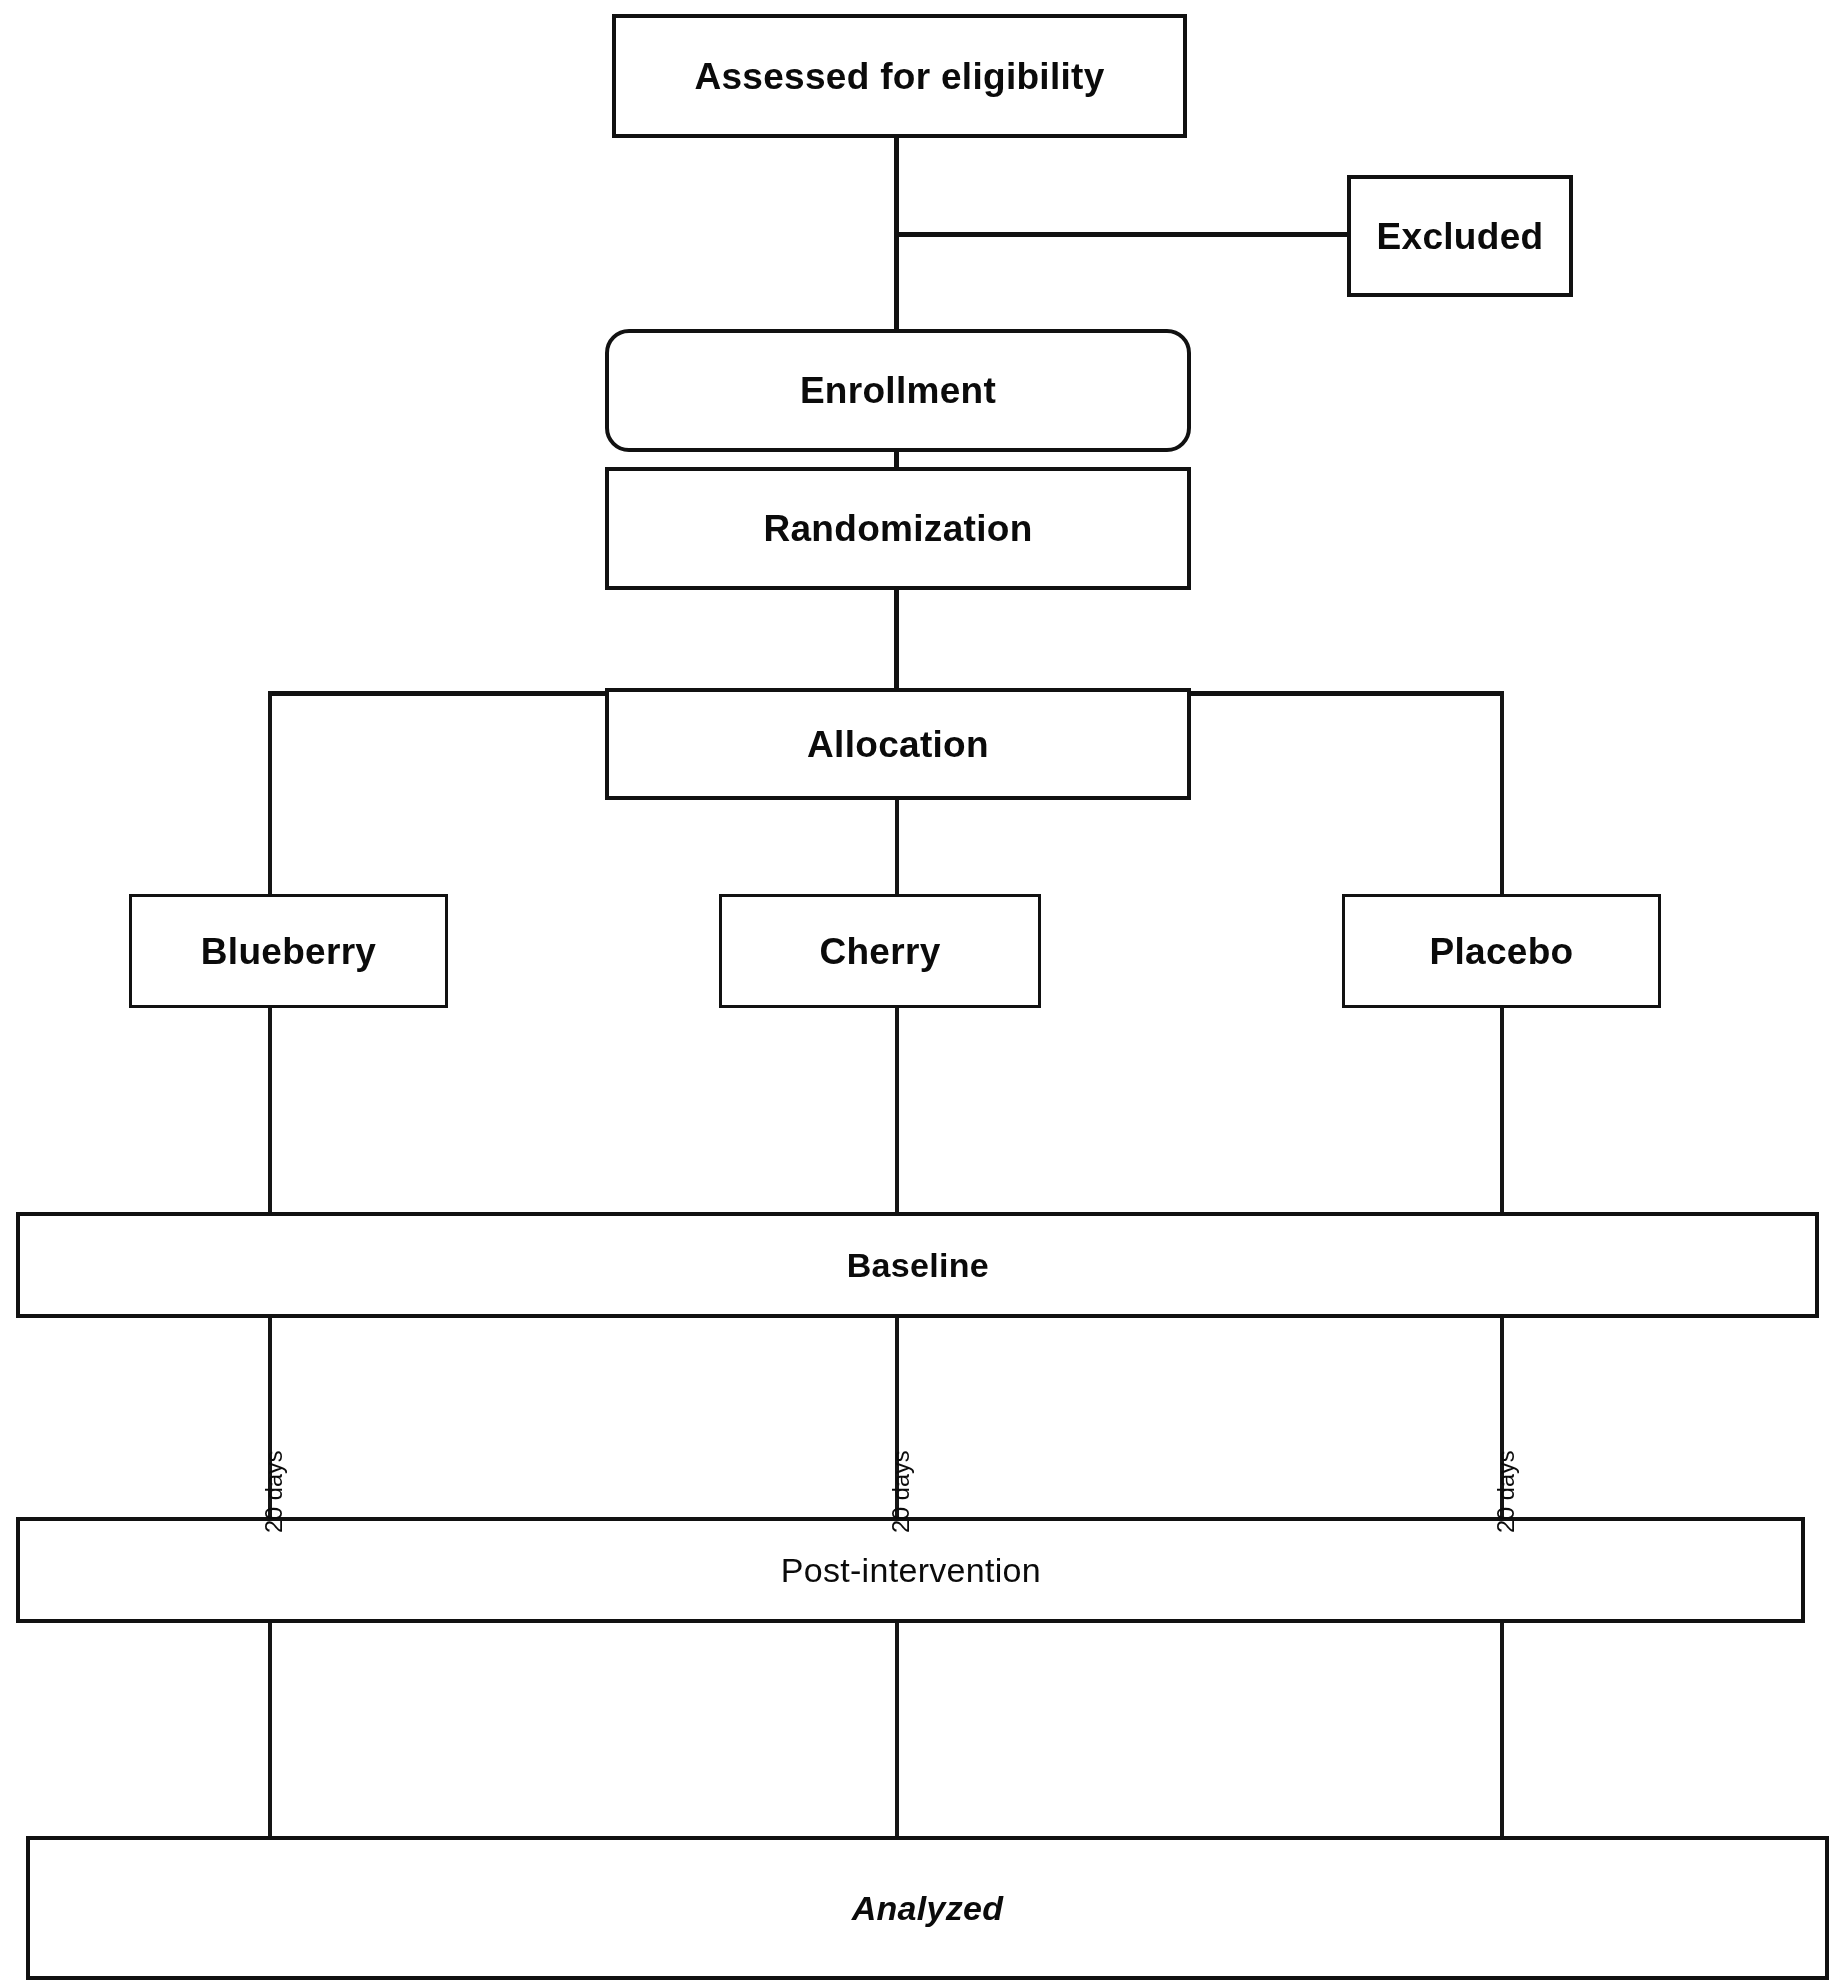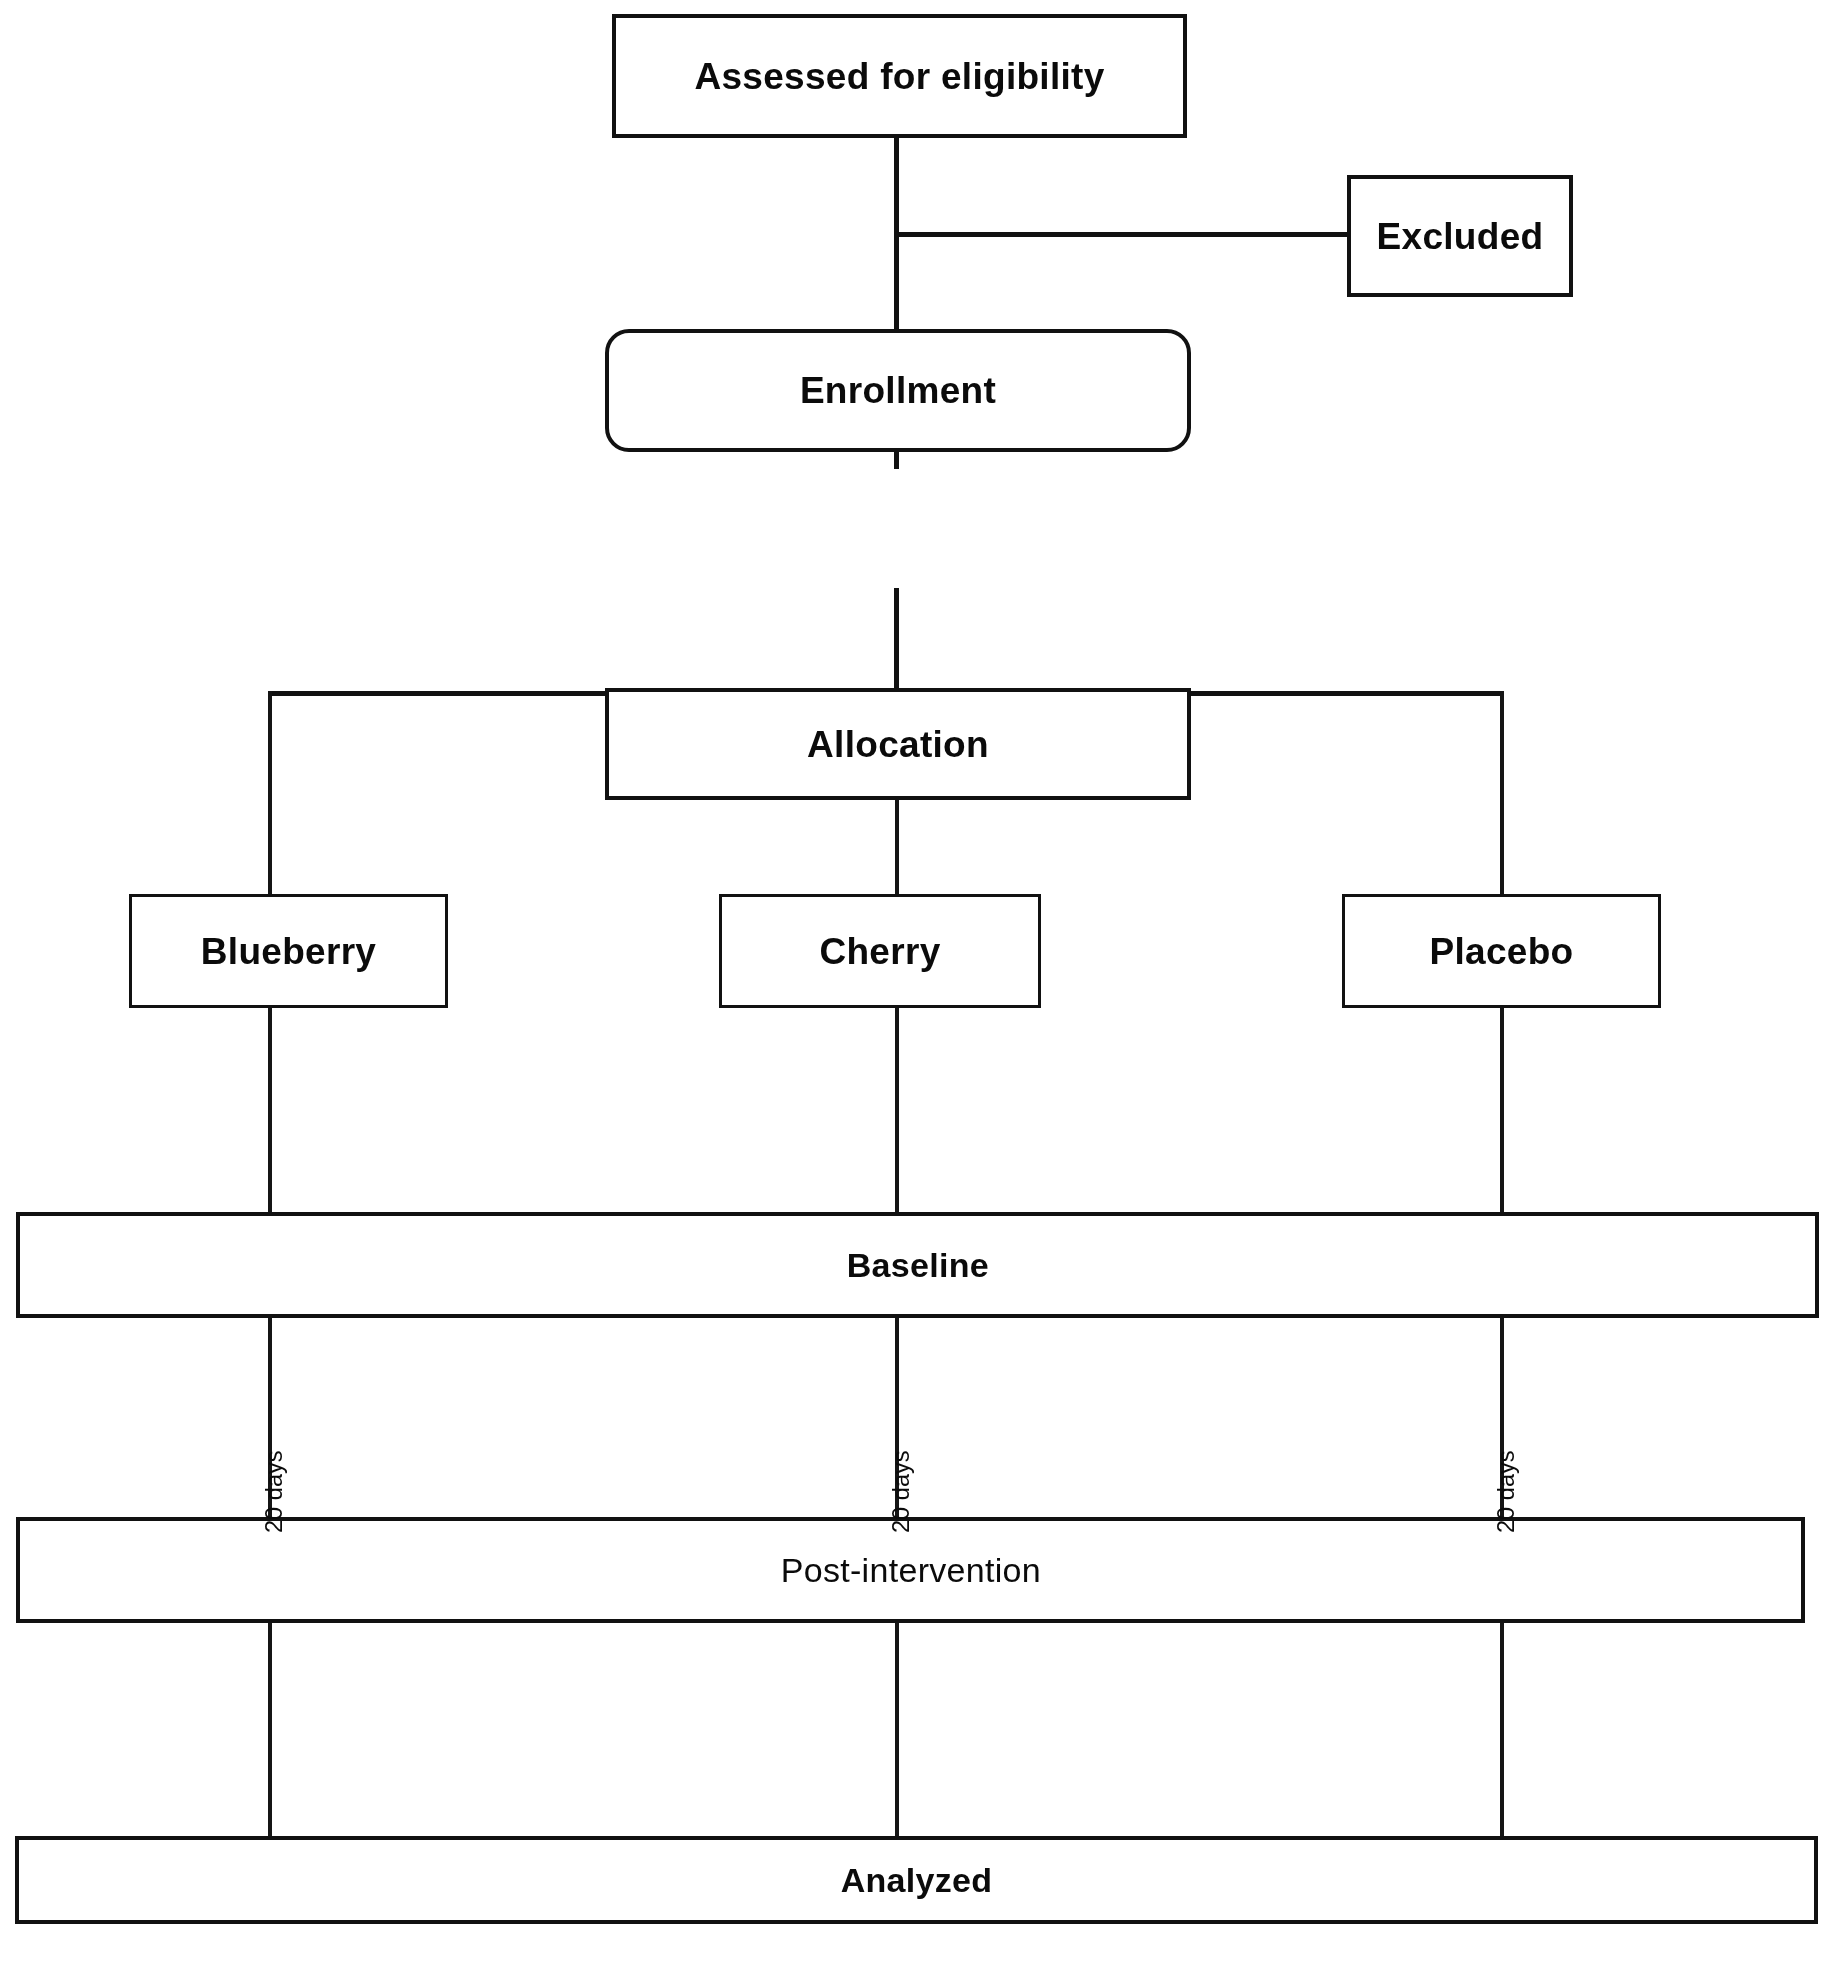--- a/index.html
+++ b/index.html
@@ -79,20 +79,23 @@
   <div class="box" style="left:1347px; top:175px; width:226px; height:122px;">
     <span class="label" style="font-size:37px;">Excluded</span>
   </div>
 
   <div class="box" style="left:605px; top:329px; width:586px; height:123px;border-radius:24px;">
     <span class="label" style="font-size:37px;">Enrollment</span>
   </div>
 
   <div class="vline" style="left:894px; top:450px; width:4.6px; height:18.5px;"></div>
 
+  <div class="box" style="left:605px; top:467px; width:586px; height:123px;">
+    <span class="label" style="font-size:37px;">Randomization</span>
+  </div>
 
   <div class="vline" style="left:894px; top:588px; width:4.6px; height:108px;"></div>
 
   <div class="hline" style="left:268px; top:691px; width:1236px; height:4.6px;"></div>
 
   <div class="vline thin" style="left:268px; top:691px; width:3.6px; height:206px;"></div>
 
   <div class="vline thin" style="left:895px; top:691px; width:3.6px; height:206px;"></div>
 
   <div class="vline thin" style="left:1500px; top:691px; width:3.6px; height:206px;"></div>
@@ -130,18 +133,18 @@
   <span class="daytag" style="left:1520px; top:1506px;">20 days</span>
 
   <div class="box notbold" style="left:16.4px; top:1517px; width:1789px; height:106px;">
     <span class="label" style="font-size:34px;">Post-intervention</span>
   </div>
 
   <div class="vline thin" style="left:268px; top:1622px; width:3.6px; height:218px;"></div>
   <div class="vline thin" style="left:895px; top:1622px; width:3.6px; height:218px;"></div>
   <div class="vline thin" style="left:1500px; top:1622px; width:3.6px; height:218px;"></div>
 
-  <div class="box" style="left:15px; top:1836px; width:1803px; height:88px;">
+  <div class="box" style="left:26px; top:1836px; width:1803px; height:144px;font-style:italic;">
     <span class="label" style="font-size:34px;">Analyzed</span>
   </div>
 
 </div>
 
 
 </body></html>

